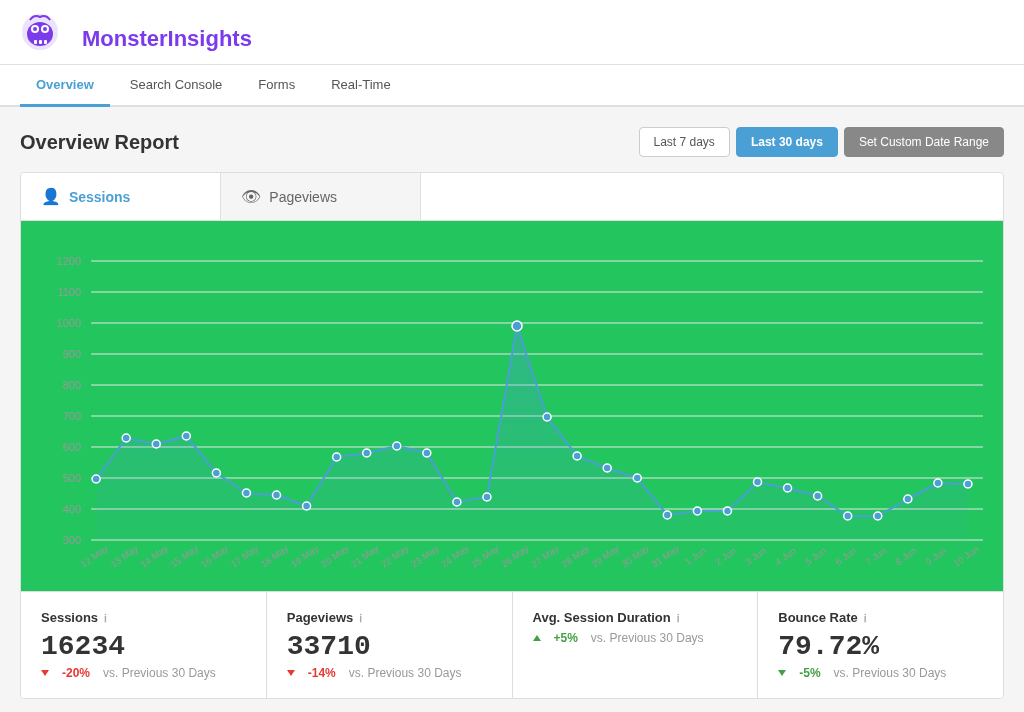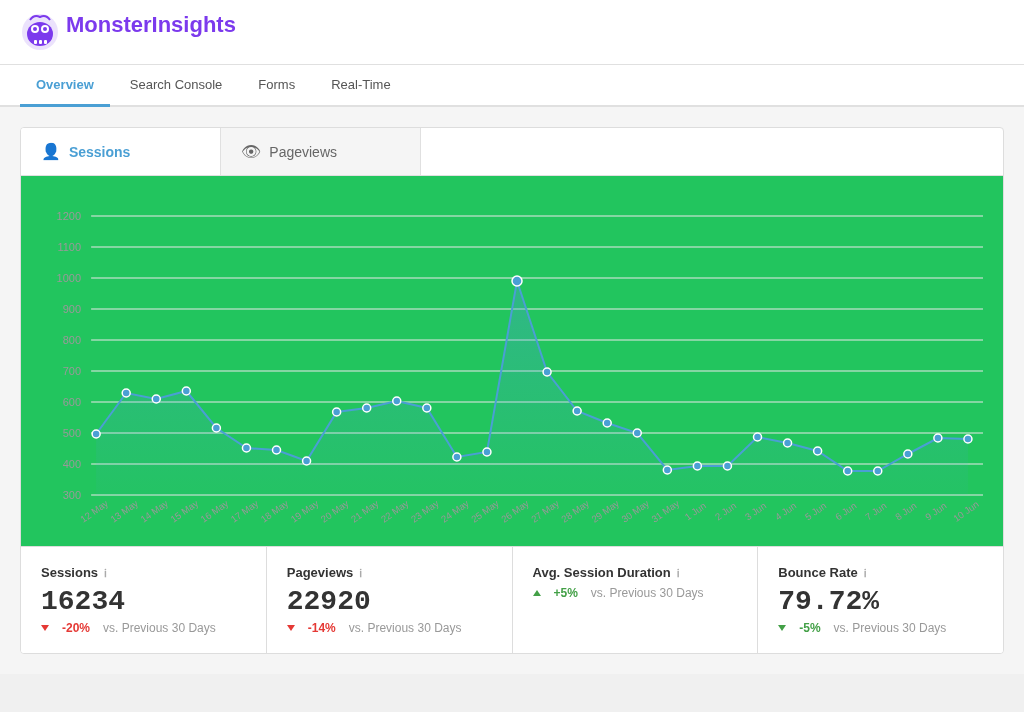--- a/index.html
+++ b/index.html
@@ -2,21 +2,21 @@
 <html><head>
   <meta charset="utf-8">
   <style>
     * { box-sizing: border-box; margin: 0; padding: 0; }
     body { font-family: -apple-system, BlinkMacSystemFont, 'Segoe UI', sans-serif; background: #f0f0f0; font-size: 14px; color: #333; }
 
     .app-wrapper { background: #fff; max-width: 1024px; margin: 0 auto; box-shadow: 0 0 10px rgba(0,0,0,0.1); }
 
     
     .header { background: #fff; padding: 12px 20px; border-bottom: 1px solid #e0e0e0; display: flex; align-items: center; }
-    .logo-area { display: flex; align-items: flex-start; gap: 6px; }
+    .logo-area { display: flex; align-items: flex-end; gap: 22px; }
     .logo-monster { width: 40px; height: 40px; }
     .logo-text { font-size: 22px; font-weight: 700; color: #333; }
     .logo-text span { color: #7c3aed; }
 
     
     .nav-bar { background: #fff; border-bottom: 2px solid #e0e0e0; padding: 0 20px; display: flex; gap: 4px; }
     .nav-item { padding: 12px 16px; font-size: 13px; color: #555; cursor: pointer; border-bottom: 3px solid transparent; margin-bottom: -2px; }
     .nav-item.active { color: #4a9fd4; border-bottom: 3px solid #4a9fd4; font-weight: 600; }
 
     
@@ -85,20 +85,28 @@
 
   <nav class="nav-bar">
     <div class="nav-item active">Overview</div>
     <div class="nav-item">Search Console</div>
     <div class="nav-item">Forms</div>
     <div class="nav-item">Real-Time</div>
   </nav>
 
   <div class="main-content">
 
+    <div class="overview-header">
+      <h1 class="overview-title">Overview Report</h1>
+      <div class="date-controls">
+        <button class="date-btn">Last 7 days</button>
+        <button class="date-btn active">Last 30 days</button>
+        <button class="date-btn-custom">Set Custom Date Range</button>
+      </div>
+    </div>
 
     <div class="chart-container">
       <div class="chart-tabs">
         <div class="chart-tab">
           <span class="tab-icon">👤</span>
           <span>Sessions</span>
         </div>
         <div class="chart-tab inactive">
           <span class="tab-icon">👁</span>
           <span>Pageviews</span>
@@ -279,21 +287,21 @@
             <span class="change-red">-20%</span>
             <span>vs. Previous 30 Days</span>
           </div>
         </div>
 
         <div class="stat-box">
           <div class="stat-label">
             <span>Pageviews</span>
             <span class="stat-info">ℹ</span>
           </div>
-          <div class="stat-value">22920</div>
+          <div class="stat-value">33710</div>
           <div class="stat-change">
             <span class="arrow-down"></span>
             <span class="change-red">-14%</span>
             <span>vs. Previous 30 Days</span>
           </div>
         </div>
 
         <div class="stat-box">
           <div class="stat-label">
             <span>Avg. Session Duration</span>

